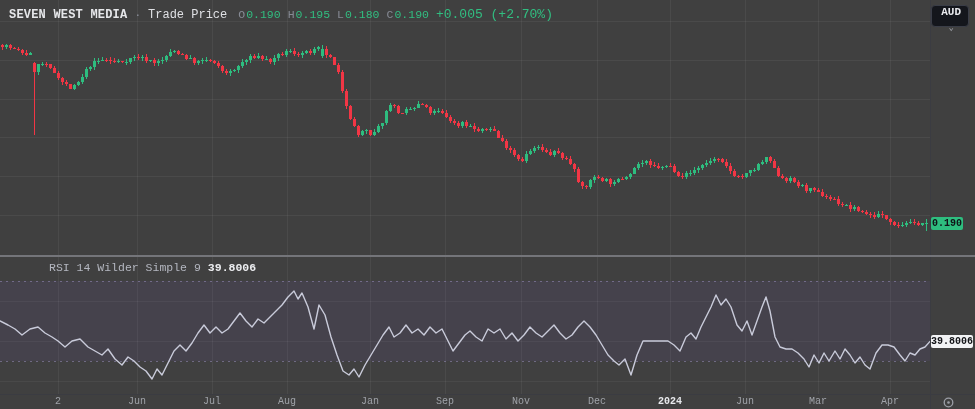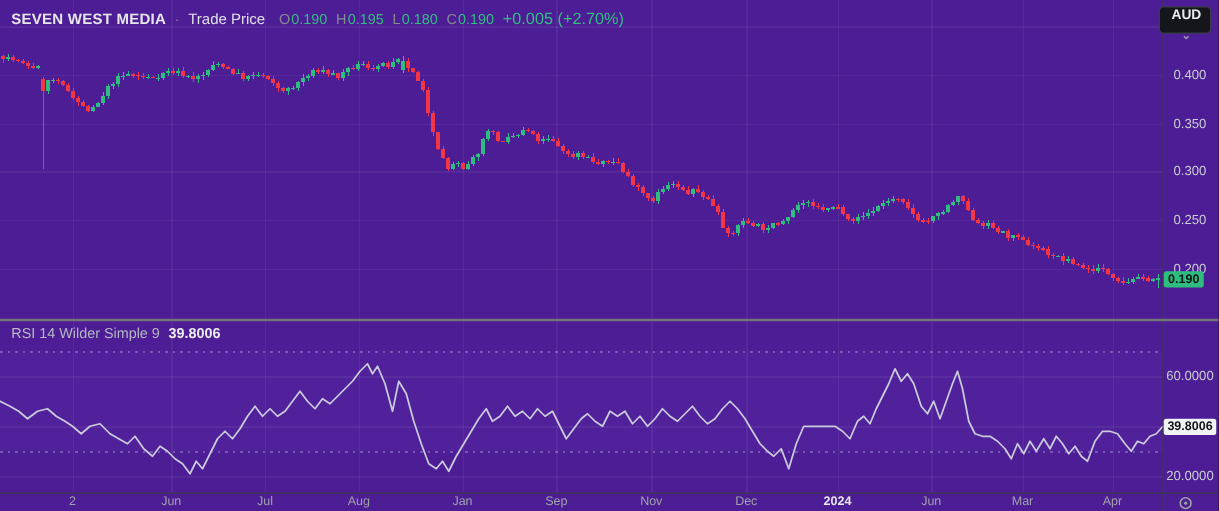--- a/index.html
+++ b/index.html
@@ -1,38 +1,38 @@
 <!DOCTYPE html>
 <html><head>
 <meta charset="utf-8">
 <style>
   html,body{margin:0;padding:0;background:#0d0e10;}
   .root{
-    position:relative;width:975px;height:409px;background:#4c1d95;overflow:hidden;
-    font-family:Liberation Sans, sans-serif;
+    position:relative;width:975px;height:409px;background:#404040;overflow:hidden;
+    font-family:Liberation Mono, monospace;
     -webkit-font-smoothing:antialiased;
   }
   svg.canvas{position:absolute;left:0;top:0;}
   
   .legend-main{position:absolute;left:9px;top:7px;display:flex;align-items:baseline;gap:7px;font-size:12px;z-index:5;white-space:nowrap;}
   .sym{color:#e6e7ea;font-weight:700;letter-spacing:.2px;}
   .dot-sep{color:#9094a0;font-size:11px;}
   .study{color:#dfe0e4;}
   .ohlc{display:flex;gap:7px;font-size:11.5px;margin-left:4px;}
   .ohlc .pair{display:flex;gap:1px;}
   .ohlc .k{color:#868a94;}
   .ohlc .v{color:#31be81;}
   .chg{color:#31be81;font-size:13px;}
   
   .aud-btn{position:absolute;right:6px;top:5px;height:20px;padding:0 7px 0 9px;display:flex;align-items:center;gap:6px;
     background:#14161c;border:1px solid #3a3d47;border-radius:4px;color:#e8e9ed;font-size:11px;font-weight:700;z-index:6;cursor:pointer;flex-direction:column;}
   .aud-btn .chev{color:#9b9ea6;font-size:9px;line-height:1;}
   
   .legend-rsi{position:absolute;left:9px;top:261px;display:flex;gap:7px;align-items:baseline;font-size:11.5px;z-index:5;}
-  .legend-rsi .t{color:#b4b7c0;}
+  .legend-rsi .t{color:#b4b7c0;margin-left:40px;}
   .legend-rsi .val{color:#ecedf0;font-weight:700;}
   
   .pane-sep{position:absolute;left:0;top:255px;width:975px;height:2px;background:#74757a;z-index:4;cursor:row-resize;}
   .time-border{position:absolute;left:0;top:394px;width:975px;height:1px;background:#3b3c42;z-index:4;}
   .axis-vline{position:absolute;left:930px;top:0;width:1px;height:409px;background:#3b3c42;z-index:3;}
   
   .price-axis{position:absolute;left:931px;top:0;width:44px;height:394px;z-index:4;cursor:ns-resize;}
   .time-axis{position:absolute;left:0;top:395px;width:930px;height:14px;z-index:4;cursor:ew-resize;}
   .ylab{position:absolute;left:0;width:42px;text-align:center;font-size:10.5px;color:#c9ccd1;}
   .tlab{position:absolute;top:1px;transform:translateX(-50%);font-size:10px;color:#9fa2a8;}
@@ -578,29 +578,20 @@
 
   <div class="legend-rsi">
     <span class="t">RSI 14 Wilder Simple 9</span>
     <span class="val">39.8006</span>
   </div>
 
   <div class="pane-sep"></div>
   <div class="time-border"></div>
   <div class="axis-vline"></div>
 
-  <div class="price-axis" id="price-axis">
-      <div class="ylab" style="top: 54px;">0.400</div>
-      <div class="ylab" style="top: 93px;">0.350</div>
-      <div class="ylab" style="top: 131px;">0.300</div>
-      <div class="ylab" style="top: 170px;">0.250</div>
-      <div class="ylab" style="top: 209px;">0.200</div>
-      <div class="ylab" style="top: 295px;">60.0000</div>
-      <div class="ylab" style="top: 375px;">20.0000</div>
-    </div>
   <div class="time-axis" id="time-axis">
       <div class="tlab" style="left: 58px;">2</div>
       <div class="tlab" style="left: 137px;">Jun</div>
       <div class="tlab" style="left: 212px;">Jul</div>
       <div class="tlab" style="left: 287px;">Aug</div>
       <div class="tlab" style="left: 370px;">Jan</div>
       <div class="tlab" style="left: 445px;">Sep</div>
       <div class="tlab" style="left: 521px;">Nov</div>
       <div class="tlab" style="left: 597px;">Dec</div>
       <div class="tlab year" style="left: 670px;">2024</div>

